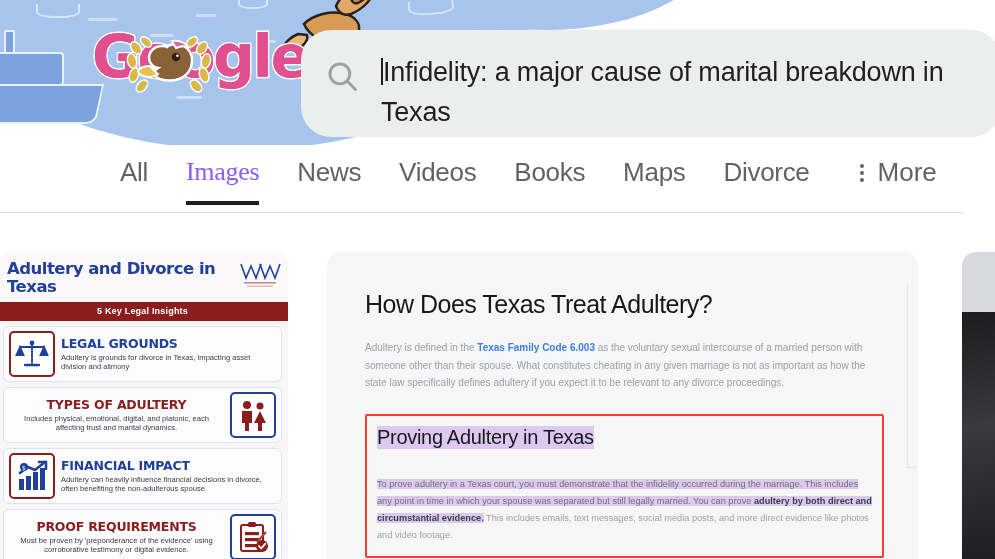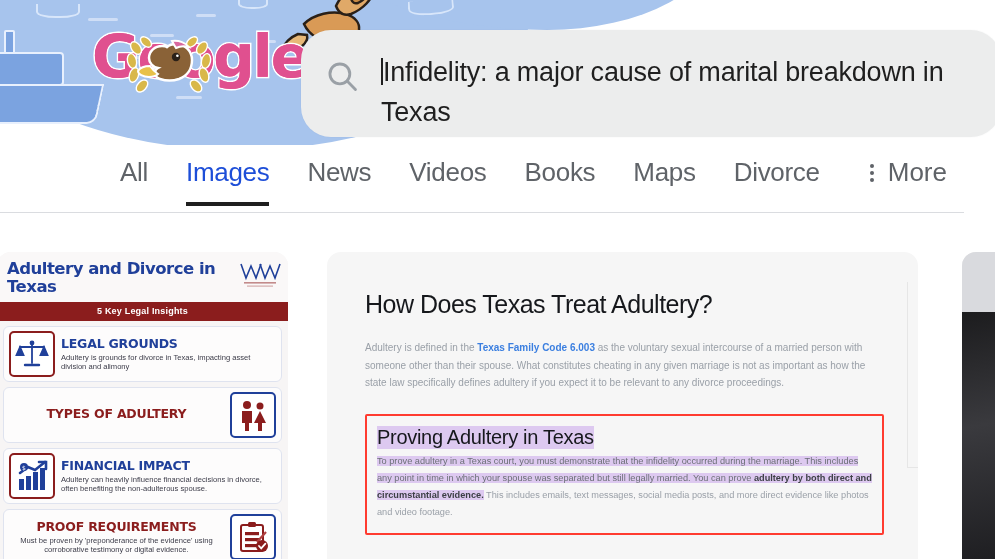--- a/index.html
+++ b/index.html
@@ -149,21 +149,22 @@
     position: relative;
     font-size: 26px;
     color: #5f6368;
     padding: 12px 0 18px 0;
     margin-right: 38px;
     letter-spacing: -0.3px;
     white-space: nowrap;
     cursor: pointer;
   }
   .tab.active {
-    color: #1d4ed8;
+    color: #8b5cf6;
+    font-family: Liberation Serif, serif;
   }
   .tab.active::after {
     content: "";
     position: absolute;
     left: 0; right: 0;
     bottom: 0;
     height: 4px;
     background: #1f1f1f;
   }
   .tab-more {
@@ -312,21 +313,21 @@
     margin-top: 22px;
     border: 2px solid #ff3b30;
     border-radius: 2px;
     padding: 10px 10px 12px 10px;
   }
   .art-h2 {
     font-family: "Liberation Sans", sans-serif;
     font-size: 20px;
     color: #16181c;
     letter-spacing: -0.3px;
-    margin-bottom: 4px;
+    margin-bottom: 27px;
     display: inline-block;
   }
   .hl { background: #ddc9f0; }
   .art-p2 {
     font-size: 9.2px;
     line-height: 17px;
     color: #9aa0a8;
   }
   .art-p2 .hl { color: #6b6f76; }
   .art-p2 .hl-b { background: #ddc9f0; color: #3c3f45; font-weight: 700; }
@@ -490,20 +491,21 @@
           <g fill="#8b1d1d">
             <circle cx="11" cy="7" r="4"></circle>
             <path d="M6 13h10v12h-3v8h-4v-8H6z"></path>
             <circle cx="24" cy="8" r="3.5"></circle>
             <path d="M24 13l-6 12h4v8h4v-8h4z"></path>
           </g>
         </svg>
       </div>
       <div class="ig-body">
         <div class="ig-h red">TYPES OF ADULTERY</div>
+        <div class="ig-p">Includes physical, emotional, digital, and platonic, each affecting trust and marital dynamics.</div>
       </div>
     </div>
 
     <div class="ig-row">
       <div class="ig-icon red">
         <svg viewBox="0 0 34 34" width="34" height="34">
           <g fill="#20409a">
             <rect x="4" y="20" width="5" height="11"></rect>
             <rect x="11" y="17" width="5" height="14"></rect>
             <rect x="18" y="13" width="5" height="18"></rect>

